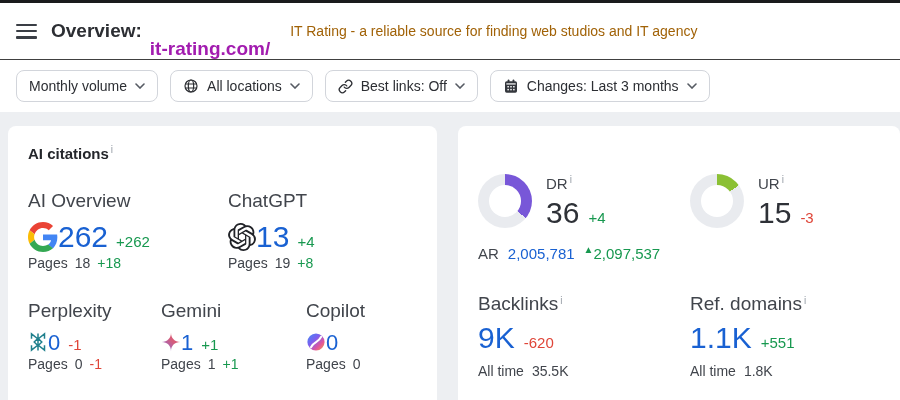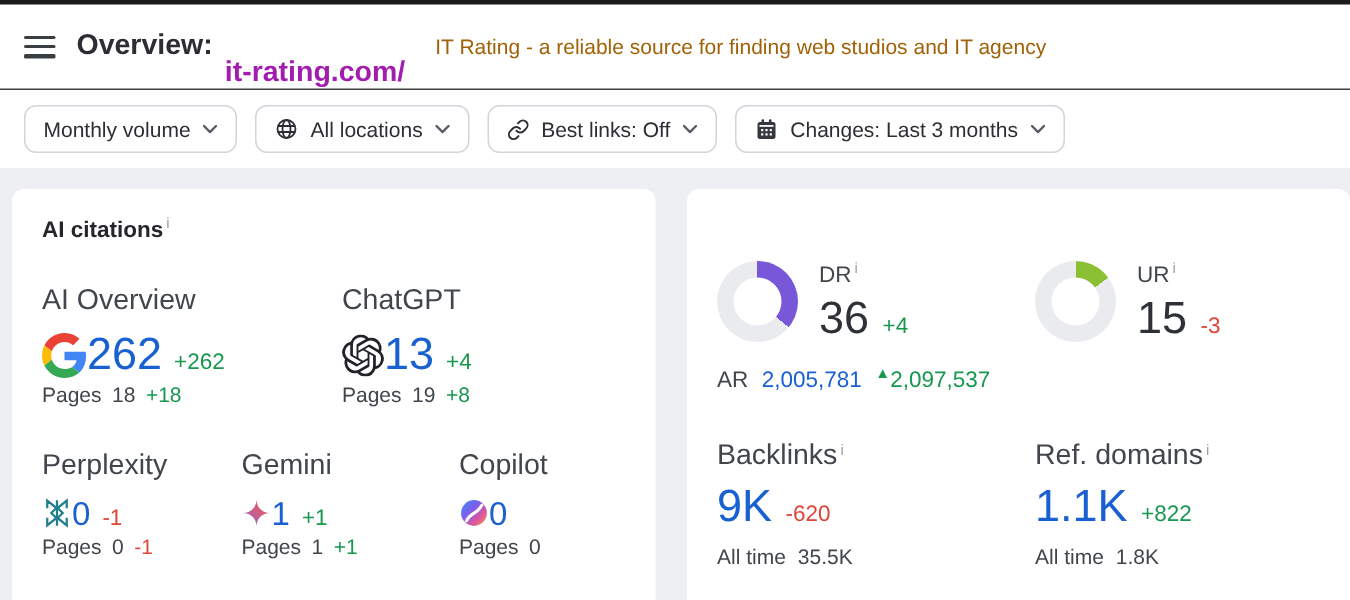--- a/index.html
+++ b/index.html
@@ -299,21 +299,21 @@
         <div class="alltime">
             <span>All time</span>
             <span>35.5K</span>
           </div>
       </div>
 
       <div>
         <div><span class="m-label">Ref. domains</span><sup class="info">i</sup></div>
         <div class="score-valueline" style="margin-top:7px">
             <span class="score-value blue">1.1K</span>
-            <span class="score-delta up">+822</span>
+            <span class="score-delta up">+551</span>
           </div>
         <div class="alltime">
             <span>All time</span>
             <span>1.8K</span>
           </div>
       </div>
     </div>
   </div>
 </div>
 

